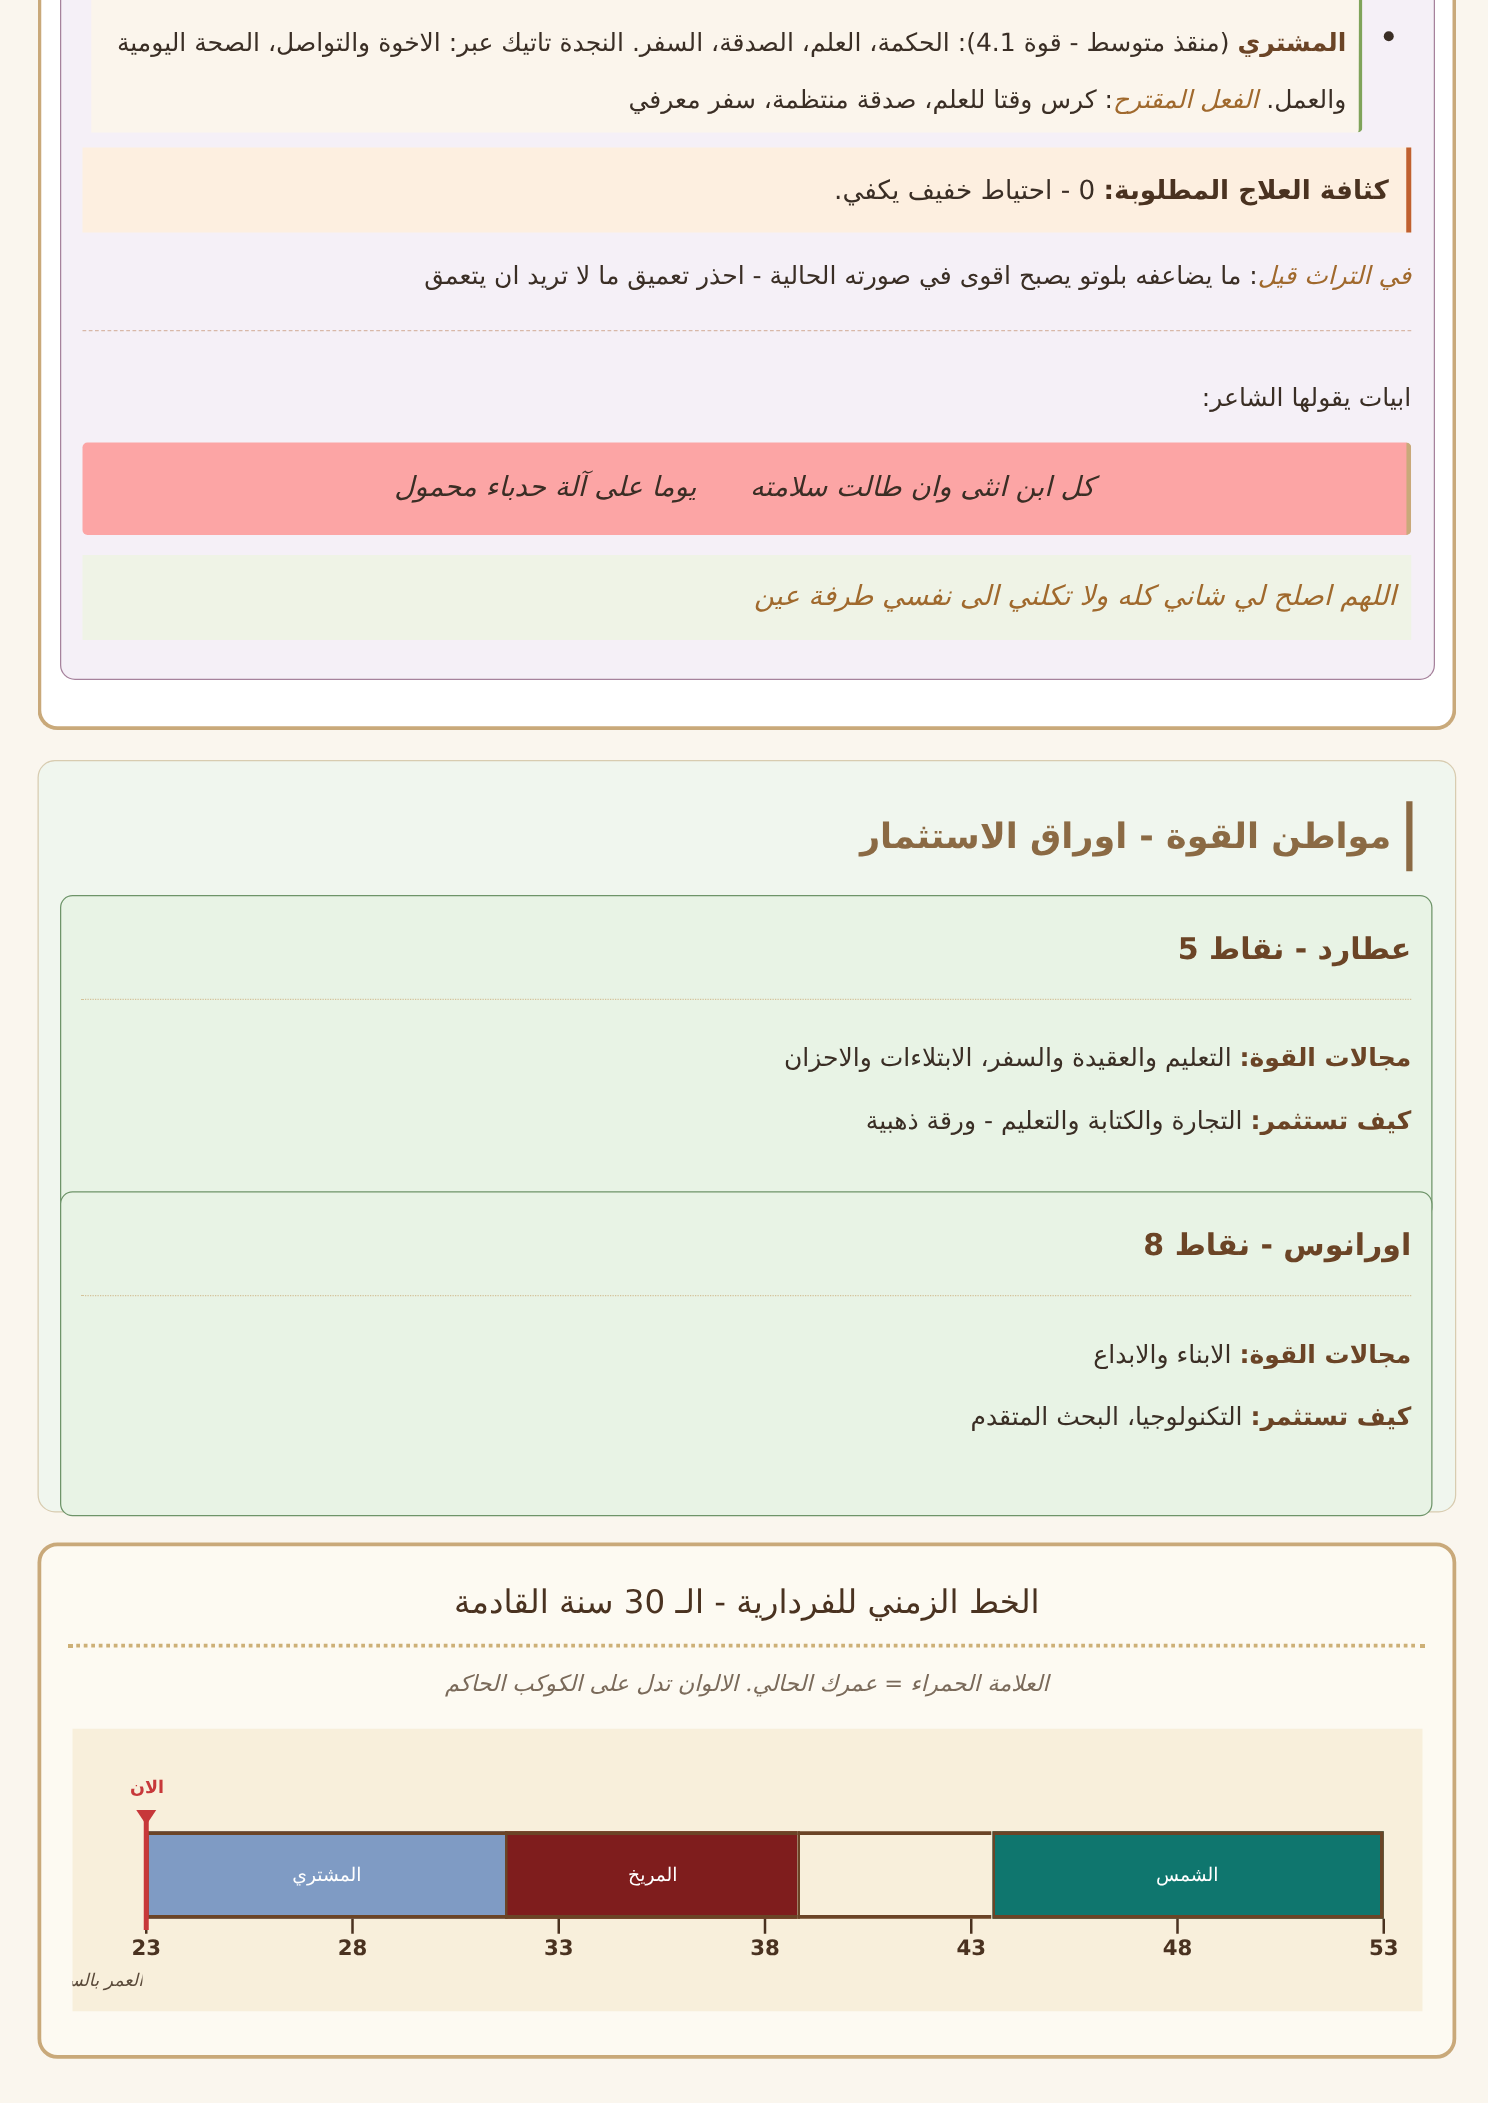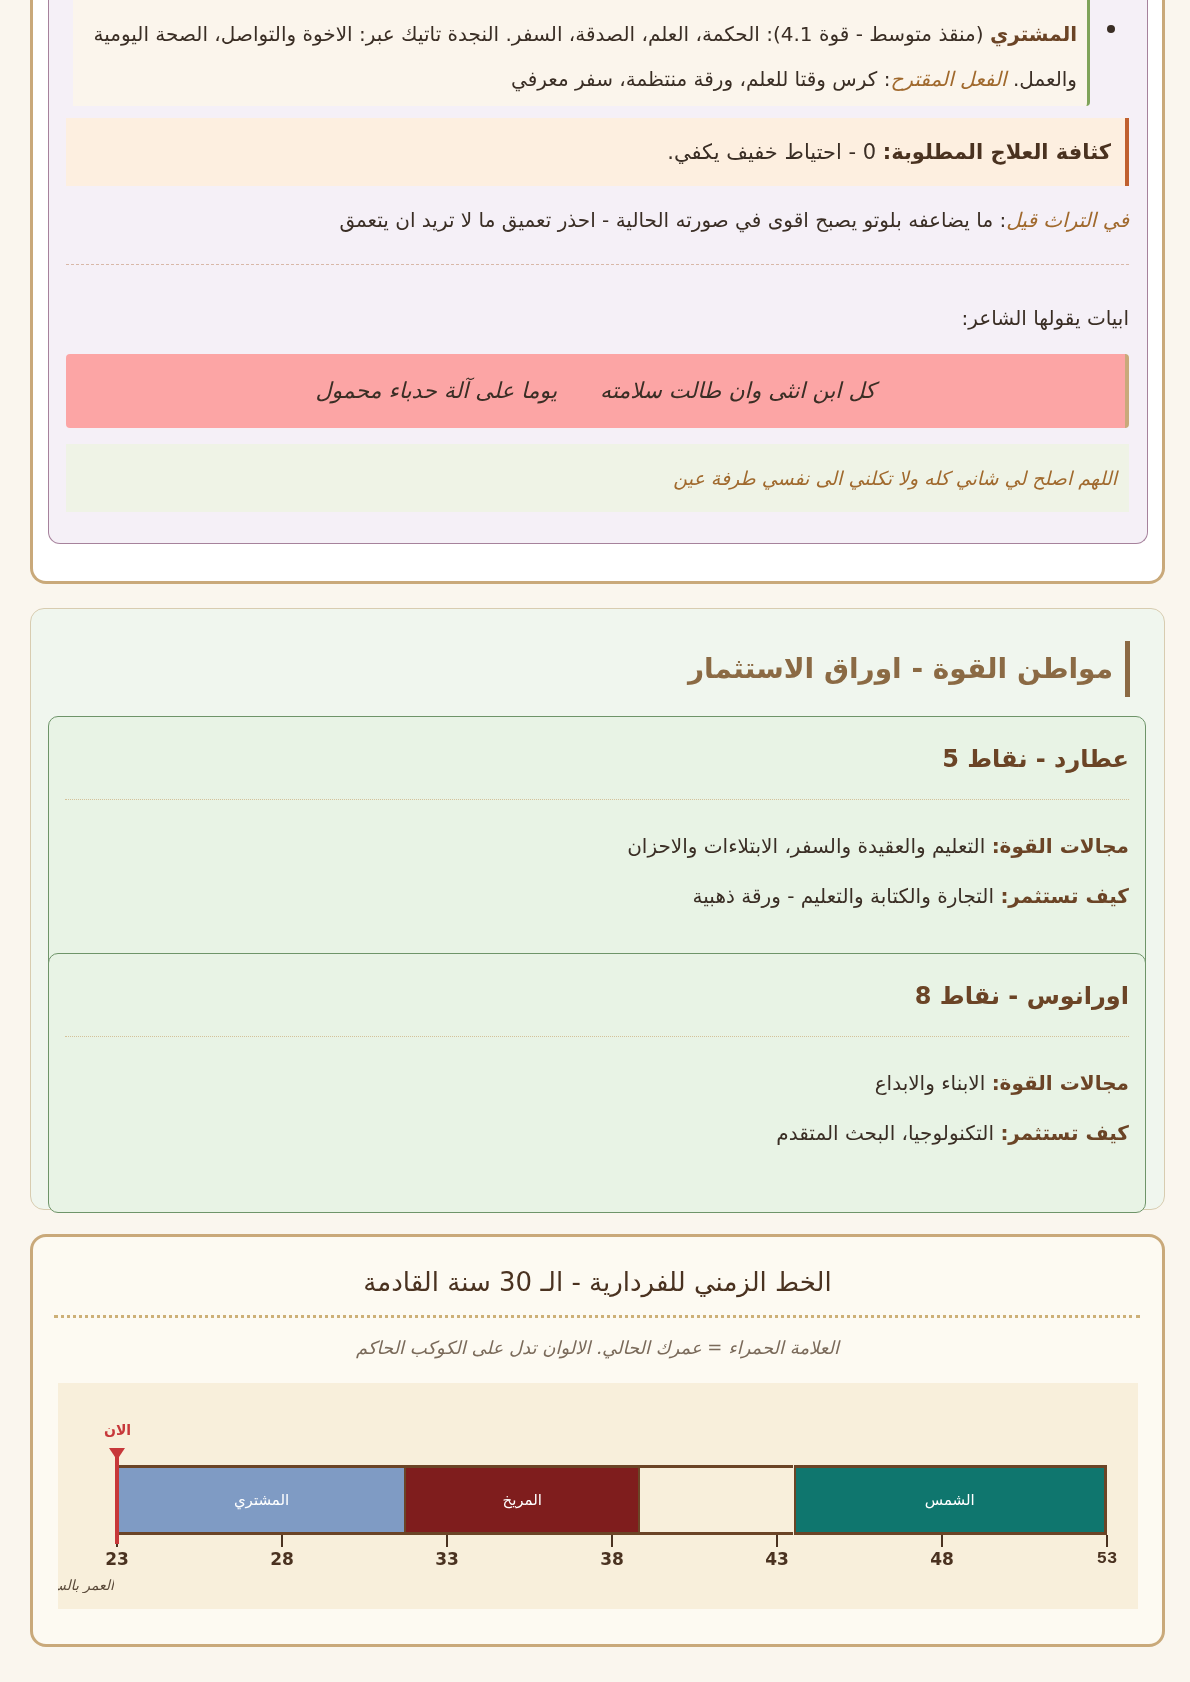--- a/index.html
+++ b/index.html
@@ -71,21 +71,21 @@
     background: #fca5a5;
     border-right: 4px solid #c9a97a;
     border-radius: 4px;
     font-size: 22px; font-style: italic; line-height: 74px; text-align: center;
     font-family: "DejaVu Serif", serif;
   }
   .poem-box span { margin: 0 18px; }
   .dua-box {
     left: 66px; top: 444px; width: 1063px; height: 68px;
     background: #eff3e6;
-    font-size: 19px; font-style: italic; color: #a0692d;
+    font-size: 22px; font-style: italic; color: #a0692d;
     line-height: 68px; text-align: right; padding-right: 12px;
     font-family: "DejaVu Serif", serif;
     padding-left: 19px;
   }
 
   
   .card2 {
     left: 30px; top: 608px; width: 1135px; height: 602px;
     background: #f0f6ee;
     border: 1.5px solid #d8ccb0;
@@ -170,21 +170,21 @@
 <body>
 
 <div class="abs card1"></div>
 <div class="abs inner1"></div>
 
 <div class="abs bullet-item"></div>
 <div class="abs bullet-dot"></div>
 <div class="abs bullet-text">
   <span class="planet-name">المشتري</span>
   <span>(منقذ متوسط - قوة 4.1): الحكمة، العلم، الصدقة، السفر. النجدة تاتيك عبر: الاخوة والتواصل، الصحة اليومية والعمل.</span>
-  <span class="action-label">الفعل المقترح</span><span>: كرس وقتا للعلم، ورقة منتظمة، سفر معرفي</span>
+  <span class="action-label">الفعل المقترح</span><span>: كرس وقتا للعلم، صدقة منتظمة، سفر معرفي</span>
 </div>
 
 <div class="abs treatment">
   <b>كثافة العلاج المطلوبة:</b>
   <span>0 - احتياط خفيف يكفي.</span>
 </div>
 
 <div class="abs heritage">
   <span class="lbl">في التراث قيل</span><span>: ما يضاعفه بلوتو يصبح اقوى في صورته الحالية - احذر تعميق ما لا تريد ان يتعمق</span>
 </div>
@@ -251,19 +251,19 @@
     <div class="abs tick-lbl" style="left: 282px;">28</div>
     <div class="abs tick" style="left: 446px;"></div>
     <div class="abs tick-lbl" style="left: 447px;">33</div>
     <div class="abs tick" style="left: 611px;"></div>
     <div class="abs tick-lbl" style="left: 612px;">38</div>
     <div class="abs tick" style="left: 776px;"></div>
     <div class="abs tick-lbl" style="left: 777px;">43</div>
     <div class="abs tick" style="left: 941px;"></div>
     <div class="abs tick-lbl" style="left: 942px;">48</div>
     <div class="abs tick" style="left: 1106px;"></div>
-    <div class="abs tick-lbl" style="left: 1107px; font-family: Liberation Mono, monospace;">53</div>
+    <div class="abs tick-lbl" style="left: 1107px;">53</div>
   </div>
 
 <div class="abs now-line"></div>
 <div class="abs now-tri"></div>
 <div class="abs now-lbl">الان</div>
 <div class="abs axis-lbl">العمر بالسنوات</div>
 
 </body></html>

